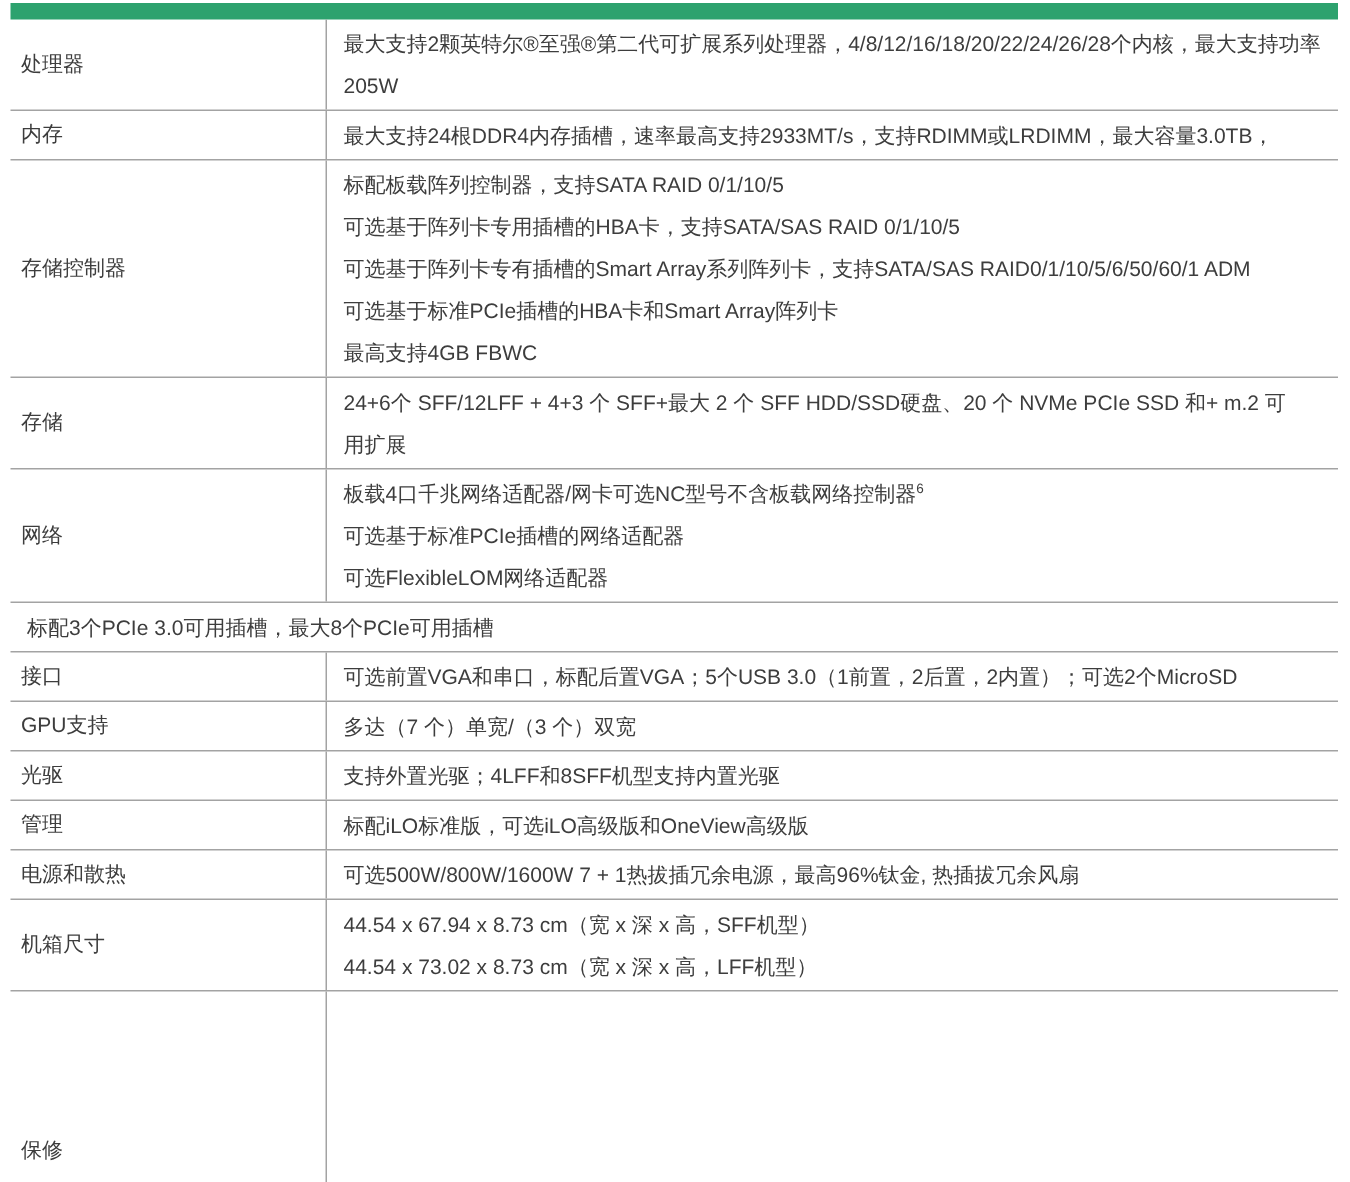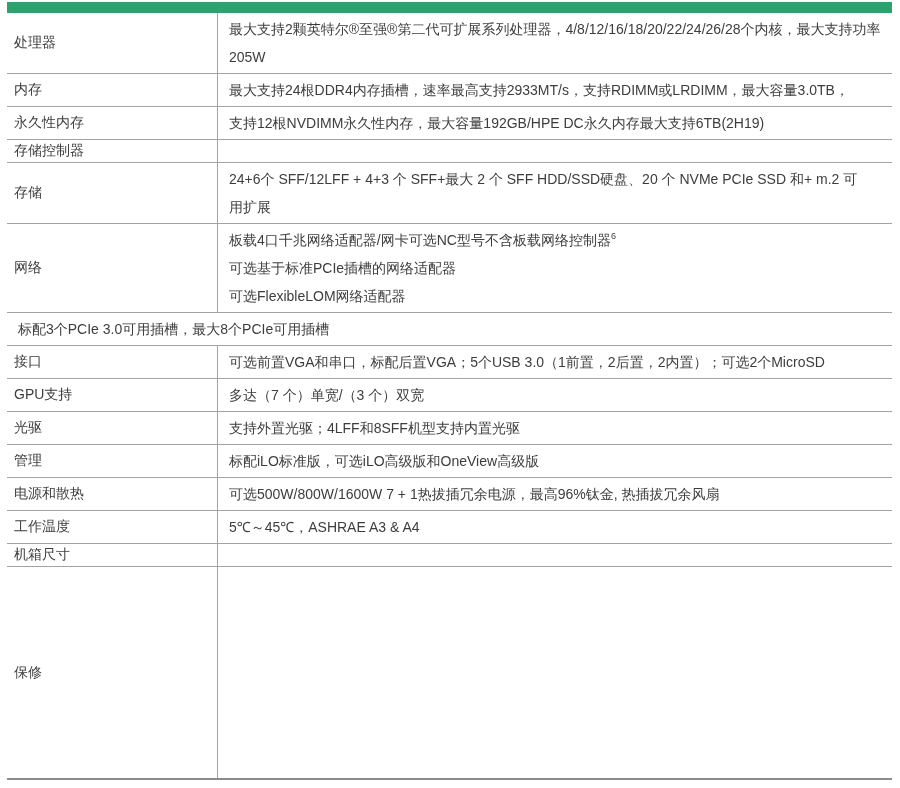--- a/index.html
+++ b/index.html
@@ -80,29 +80,30 @@
         </div>
   </div>
 
   <div class="row">
     <div class="cell label-cell">内存</div>
     <div class="cell value-cell">
           <div class="value-line">最大支持24根DDR4内存插槽，速率最高支持2933MT/s，支持RDIMM或LRDIMM，最大容量3.0TB，</div>
         </div>
   </div>
 
-  <div class="row">
-    <div class="cell label-cell">永久性内存</div>
-    <div class="cell value-cell">
-          <div class="value-line">支持12根NVDIMM永久性内存，最大容量192GB/HPE DC永久内存最大支持6TB(2H19)</div>
-        </div>
-  </div>
 
   <div class="row">
     <div class="cell label-cell">存储控制器</div>
+    <div class="cell value-cell">
+          <div class="value-line">标配板载阵列控制器，支持SATA RAID 0/1/10/5</div>
+          <div class="value-line">可选基于阵列卡专用插槽的HBA卡，支持SATA/SAS RAID 0/1/10/5</div>
+          <div class="value-line">可选基于阵列卡专有插槽的Smart Array系列阵列卡，支持SATA/SAS RAID0/1/10/5/6/50/60/1 ADM</div>
+          <div class="value-line">可选基于标准PCIe插槽的HBA卡和Smart Array阵列卡</div>
+          <div class="value-line">最高支持4GB FBWC</div>
+        </div>
   </div>
 
   <div class="row">
     <div class="cell label-cell">存储</div>
     <div class="cell value-cell">
           <div class="value-line">24+6个 SFF/12LFF + 4+3 个 SFF+最大 2 个 SFF HDD/SSD硬盘、20 个 NVMe PCIe SSD 和+ m.2 可</div>
           <div class="value-line">用扩展</div>
         </div>
   </div>
 
@@ -149,28 +150,26 @@
         </div>
   </div>
 
   <div class="row">
     <div class="cell label-cell">电源和散热</div>
     <div class="cell value-cell">
           <div class="value-line">可选500W/800W/1600W 7 + 1热拔插冗余电源，最高96%钛金, 热插拔冗余风扇</div>
         </div>
   </div>
 
-  <div class="row">
-    <div class="cell label-cell">工作温度</div>
-    <div class="cell value-cell">
-          <div class="value-line">5℃～45℃，ASHRAE A3 &amp; A4</div>
-        </div>
-  </div>
 
   <div class="row">
     <div class="cell label-cell">机箱尺寸</div>
+    <div class="cell value-cell">
+          <div class="value-line">44.54 x 67.94 x 8.73 cm（宽 x 深 x 高，SFF机型）</div>
+          <div class="value-line">44.54 x 73.02 x 8.73 cm（宽 x 深 x 高，LFF机型）</div>
+        </div>
   </div>
 
   <div class="row">
     <div class="cell label-cell">保修</div>
   </div>
 </div>
 </div>
 
 </body></html>

